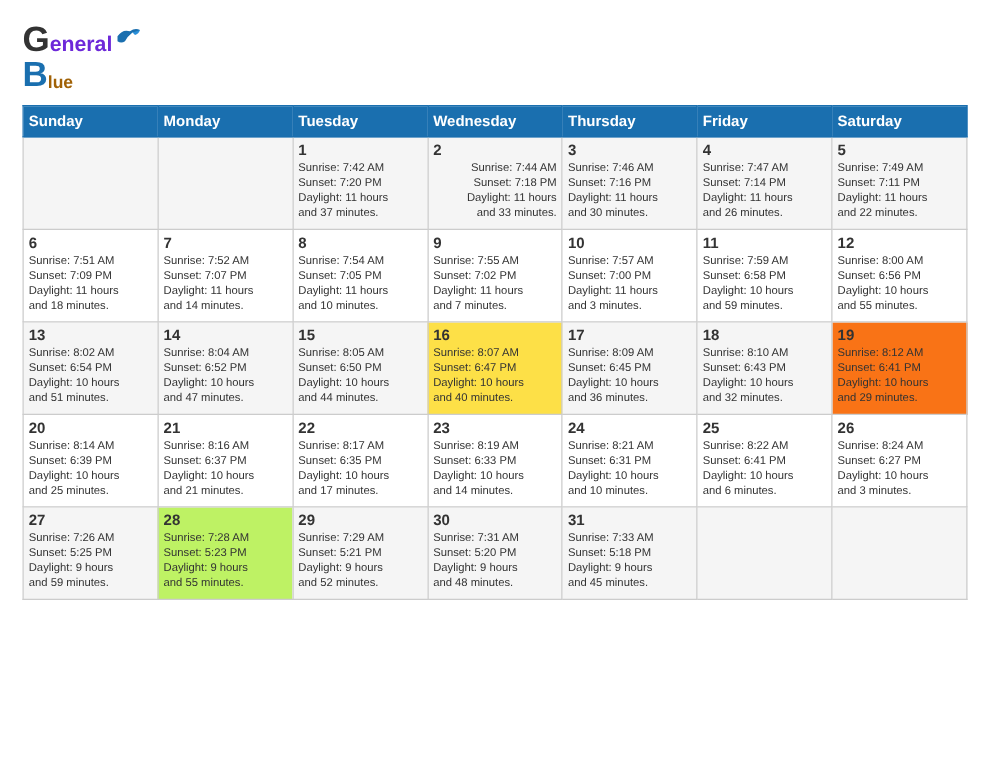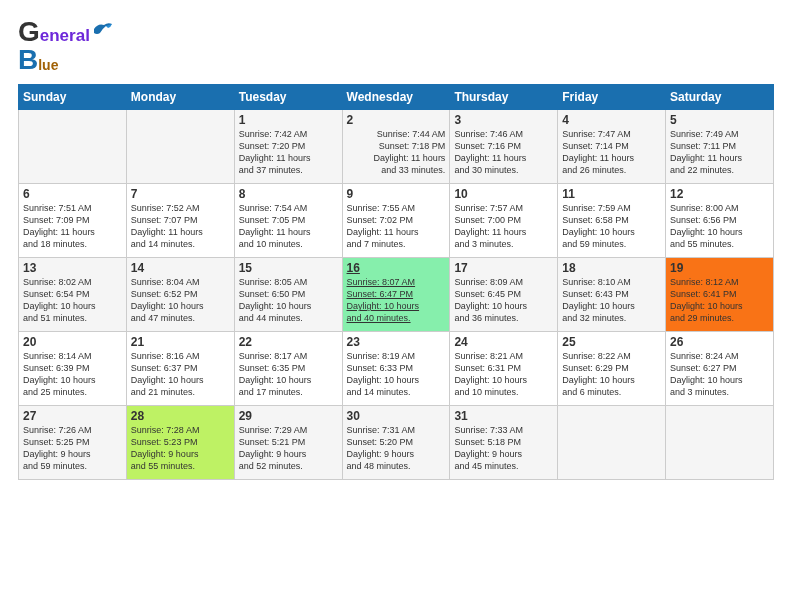--- a/index.html
+++ b/index.html
@@ -231,21 +231,21 @@
 Daylight: 10 hours
 and 47 minutes.</div>
           </td>
           <td style="background: rgb(245, 245, 245);">
             <span class="day-num">15</span>
             <div class="day-info" style="white-space: pre-line;">Sunrise: 8:05 AM
 Sunset: 6:50 PM
 Daylight: 10 hours
 and 44 minutes.</div>
           </td>
-          <td style="background: #86efac; text-decoration: underline;">
+          <td style="background: #fde047;">
             <span class="day-num">16</span>
             <div class="day-info" style="white-space: pre-line;">Sunrise: 8:07 AM
 Sunset: 6:47 PM
 Daylight: 10 hours
 and 40 minutes.</div>
           </td>
           <td style="background: rgb(245, 245, 245);">
             <span class="day-num">17</span>
             <div class="day-info" style="white-space: pre-line;">Sunrise: 8:09 AM
 Sunset: 6:45 PM
@@ -299,21 +299,21 @@
           <td style="background: rgb(255, 255, 255);">
             <span class="day-num">24</span>
             <div class="day-info" style="white-space: pre-line;">Sunrise: 8:21 AM
 Sunset: 6:31 PM
 Daylight: 10 hours
 and 10 minutes.</div>
           </td>
           <td style="background: rgb(255, 255, 255);">
             <span class="day-num">25</span>
             <div class="day-info" style="white-space: pre-line;">Sunrise: 8:22 AM
-Sunset: 6:29 PM
+Sunset: 6:41 PM
 Daylight: 10 hours
 and 6 minutes.</div>
           </td>
           <td style="background: rgb(255, 255, 255);">
             <span class="day-num">26</span>
             <div class="day-info" style="white-space: pre-line;">Sunrise: 8:24 AM
 Sunset: 6:27 PM
 Daylight: 10 hours
 and 3 minutes.</div>
           </td>

